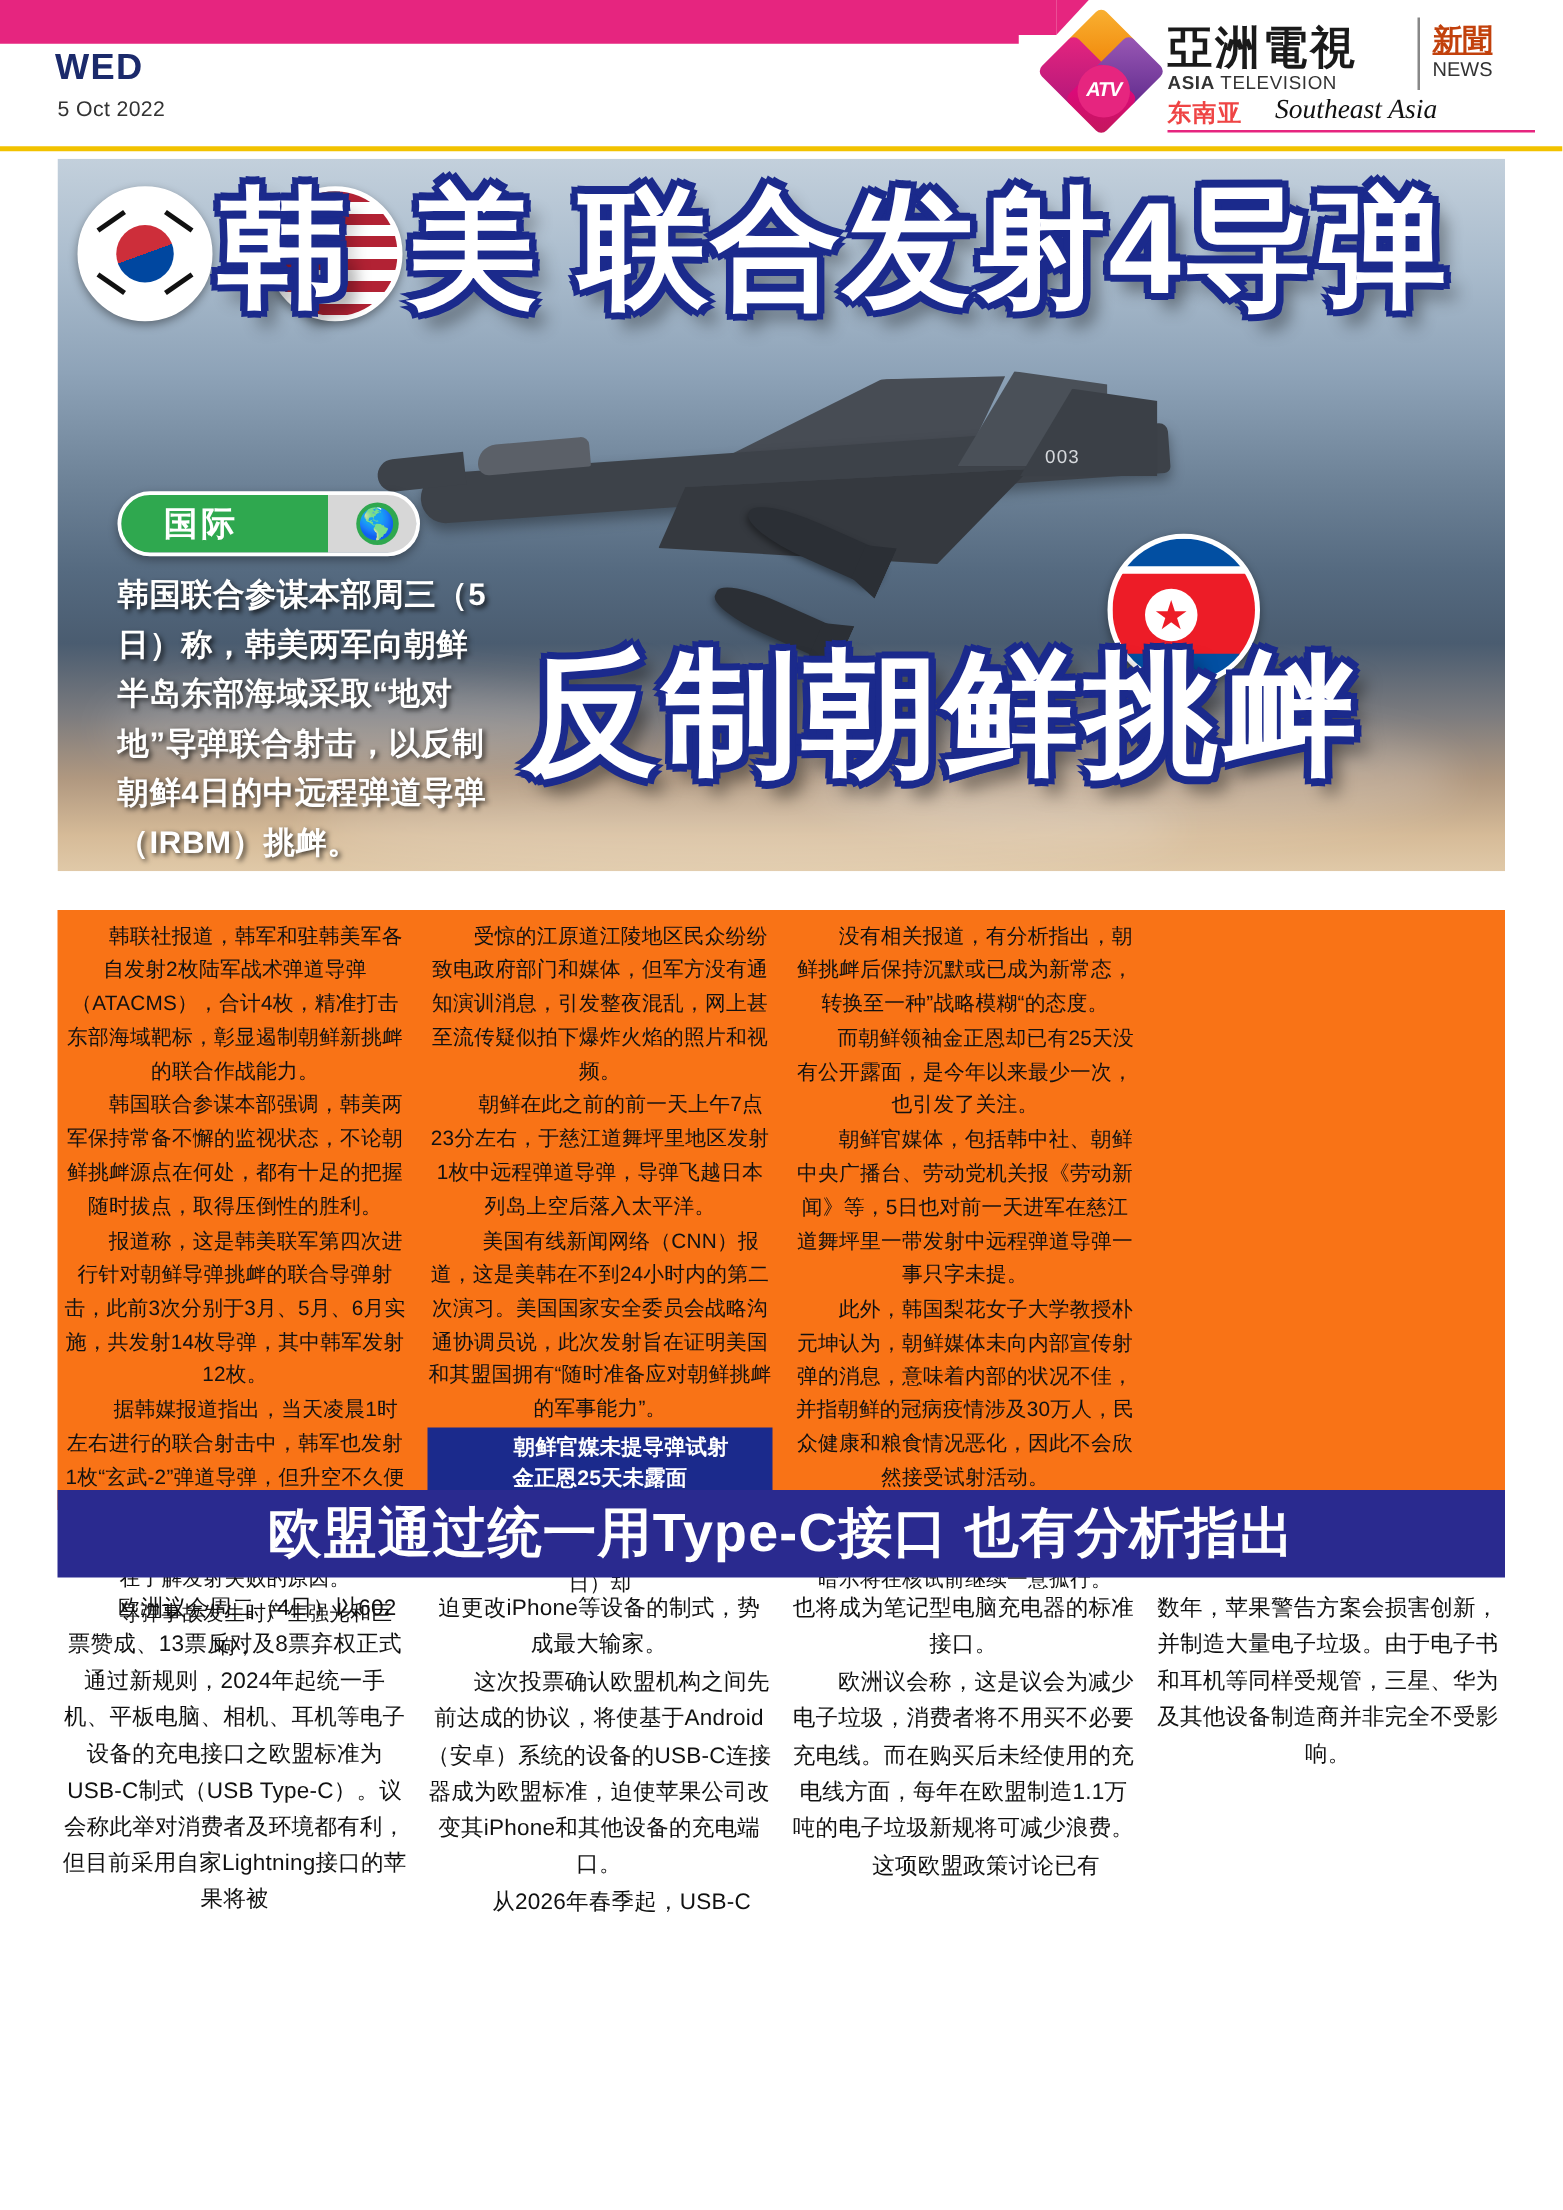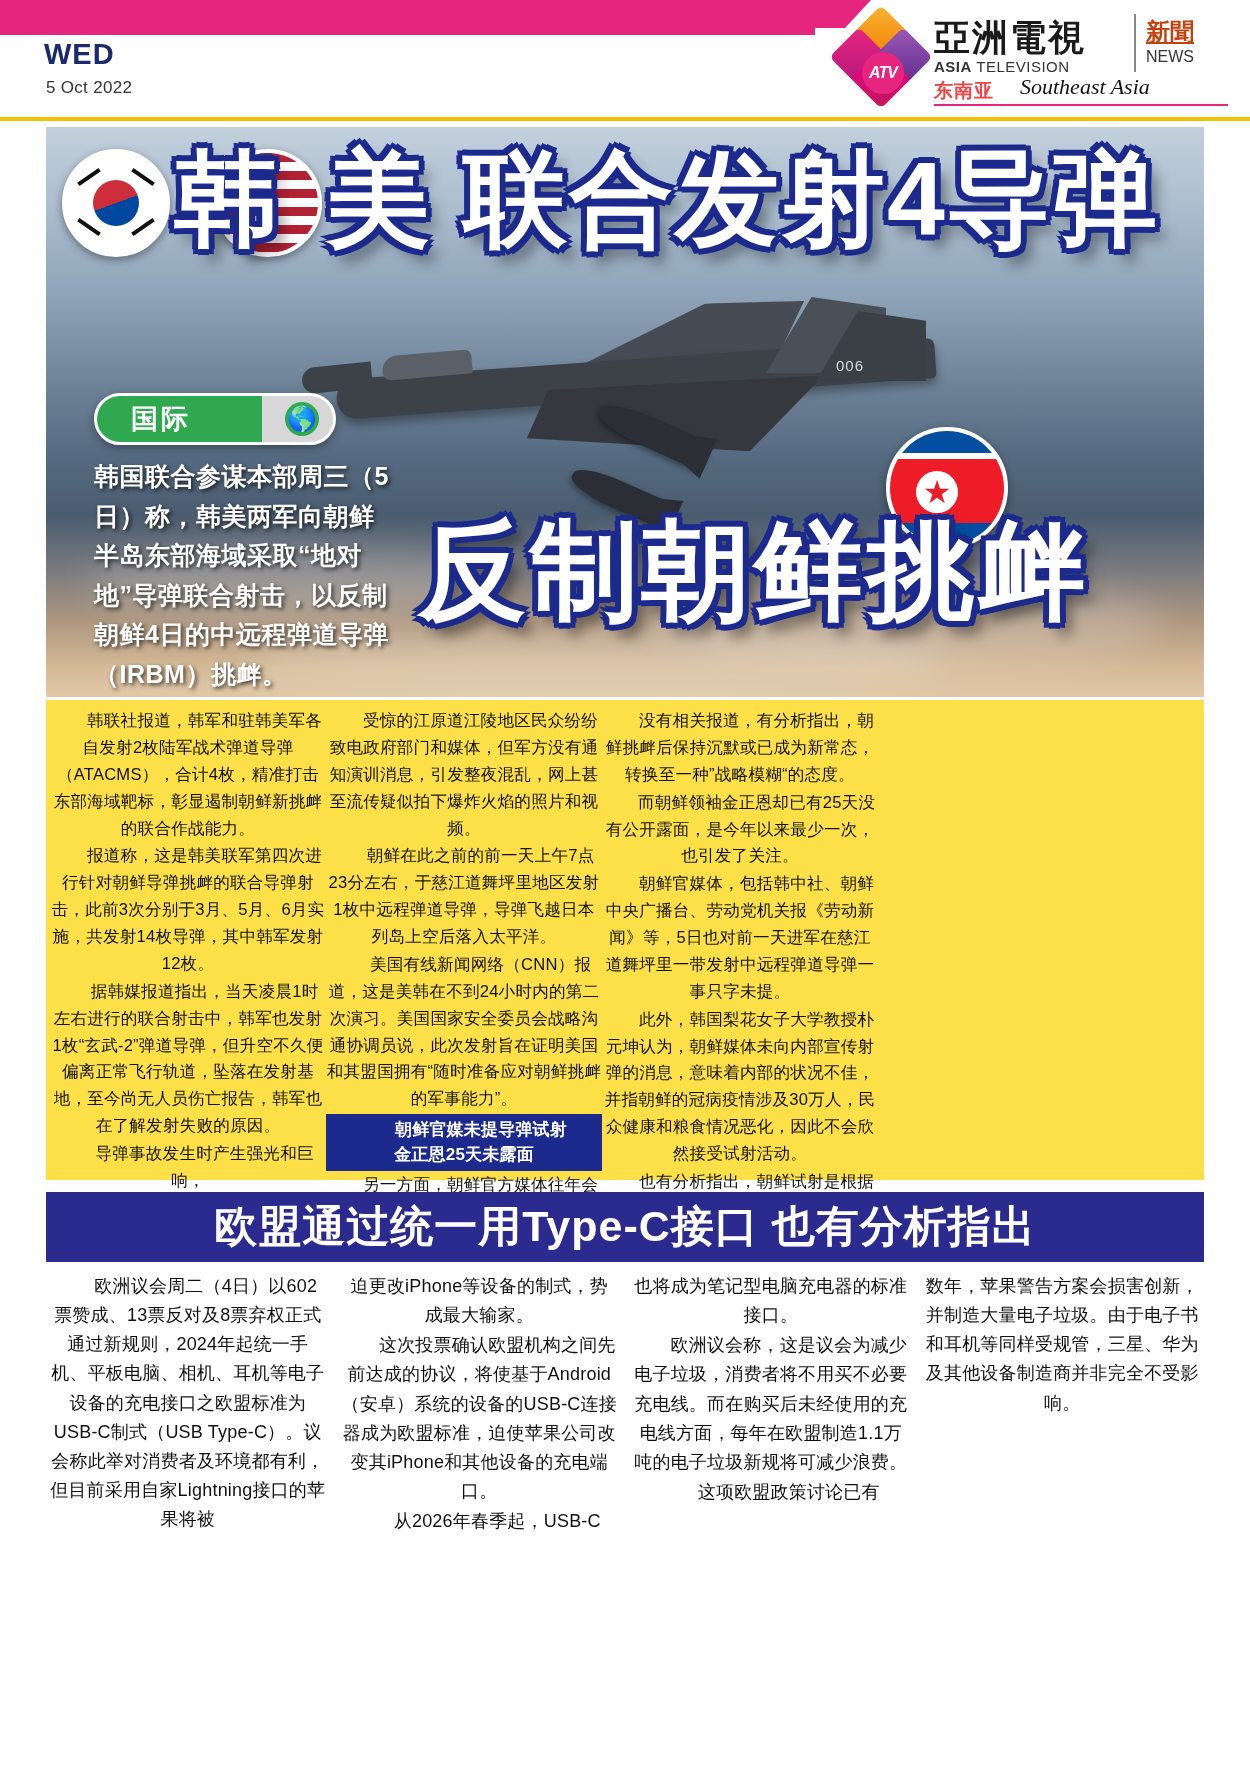--- a/index.html
+++ b/index.html
@@ -302,25 +302,25 @@
     position: absolute; left: 48px; top: 330px;
     width: 300px;
     font-size: 25px; line-height: 1.58;
     color: #ffffff; font-weight: bold;
     text-shadow: 2px 2px 4px rgba(0,0,0,.75);
     letter-spacing: .5px;
   }
 
   
   .story1 {
-    position: absolute; left: 46px; top: 700px;
+    position: absolute; left: 46px; top: 728px;
     width: 1158px; height: 480px;
-    background: #fde047;
+    background: #f97316;
     padding: 8px 4px 0 4px;
-    display: flex; gap: 0;
+    display: flex; gap: 16px;
   }
   .col {
     width: 276px;
     font-size: 16.6px;
     line-height: 1.62;
     color: #111;
     text-align: justify;
     letter-spacing: .2px;
   }
   .col p { margin: 0 0 1px 0; text-indent: 2em; text-align: center; }
@@ -396,21 +396,21 @@
   <div class="cloud" style="left:200px; top:500px; width:700px; height:70px;"></div>
 
   <div class="jet">
     <div class="jet-wing1"></div>
     <div class="jet-body"></div>
     <div class="jet-nose"></div>
     <div class="jet-canopy"></div>
     <div class="jet-wing2"></div>
     <div class="jet-tail1"></div>
     <div class="jet-tail2"></div>
-    <div class="jet-num">006</div>
+    <div class="jet-num">003</div>
   </div>
 
   <div class="bomb bomb1">
       <span class="fin"></span>
     </div>
   <div class="bomb bomb2">
       <span class="fin"></span>
     </div>
 
   <div class="flag-circle flag-kr">
@@ -443,20 +443,21 @@
     <span class="cat-label">国际</span>
     <span class="cat-globe">🌎</span>
   </div>
 
   <div class="lead">韩国联合参谋本部周三（5日）称，韩美两军向朝鲜半岛东部海域采取“地对地”导弹联合射击，以反制朝鲜4日的中远程弹道导弹（IRBM）挑衅。</div>
 </div>
 
 <div class="story1">
   <div class="col">
     <p>韩联社报道，韩军和驻韩美军各自发射2枚陆军战术弹道导弹（ATACMS），合计4枚，精准打击东部海域靶标，彰显遏制朝鲜新挑衅的联合作战能力。</p>
+    <p>韩国联合参谋本部强调，韩美两军保持常备不懈的监视状态，不论朝鲜挑衅源点在何处，都有十足的把握随时拔点，取得压倒性的胜利。</p>
     <p>报道称，这是韩美联军第四次进行针对朝鲜导弹挑衅的联合导弹射击，此前3次分别于3月、5月、6月实施，共发射14枚导弹，其中韩军发射12枚。</p>
     <p>据韩媒报道指出，当天凌晨1时左右进行的联合射击中，韩军也发射1枚“玄武-2”弹道导弹，但升空不久便偏离正常飞行轨道，坠落在发射基地，至今尚无人员伤亡报告，韩军也在了解发射失败的原因。</p>
     <p>导弹事故发生时产生强光和巨响，</p>
   </div>
   <div class="col">
     <p>受惊的江原道江陵地区民众纷纷致电政府部门和媒体，但军方没有通知演训消息，引发整夜混乱，网上甚至流传疑似拍下爆炸火焰的照片和视频。</p>
     <p>朝鲜在此之前的前一天上午7点23分左右，于慈江道舞坪里地区发射1枚中远程弹道导弹，导弹飞越日本列岛上空后落入太平洋。</p>
     <p>美国有线新闻网络（CNN）报道，这是美韩在不到24小时内的第二次演习。美国国家安全委员会战略沟通协调员说，此次发射旨在证明美国和其盟国拥有“随时准备应对朝鲜挑衅的军事能力”。</p>
     <p class="subhead" style="white-space: pre-line;">朝鲜官媒未提导弹试射
 金正恩25天未露面</p>

